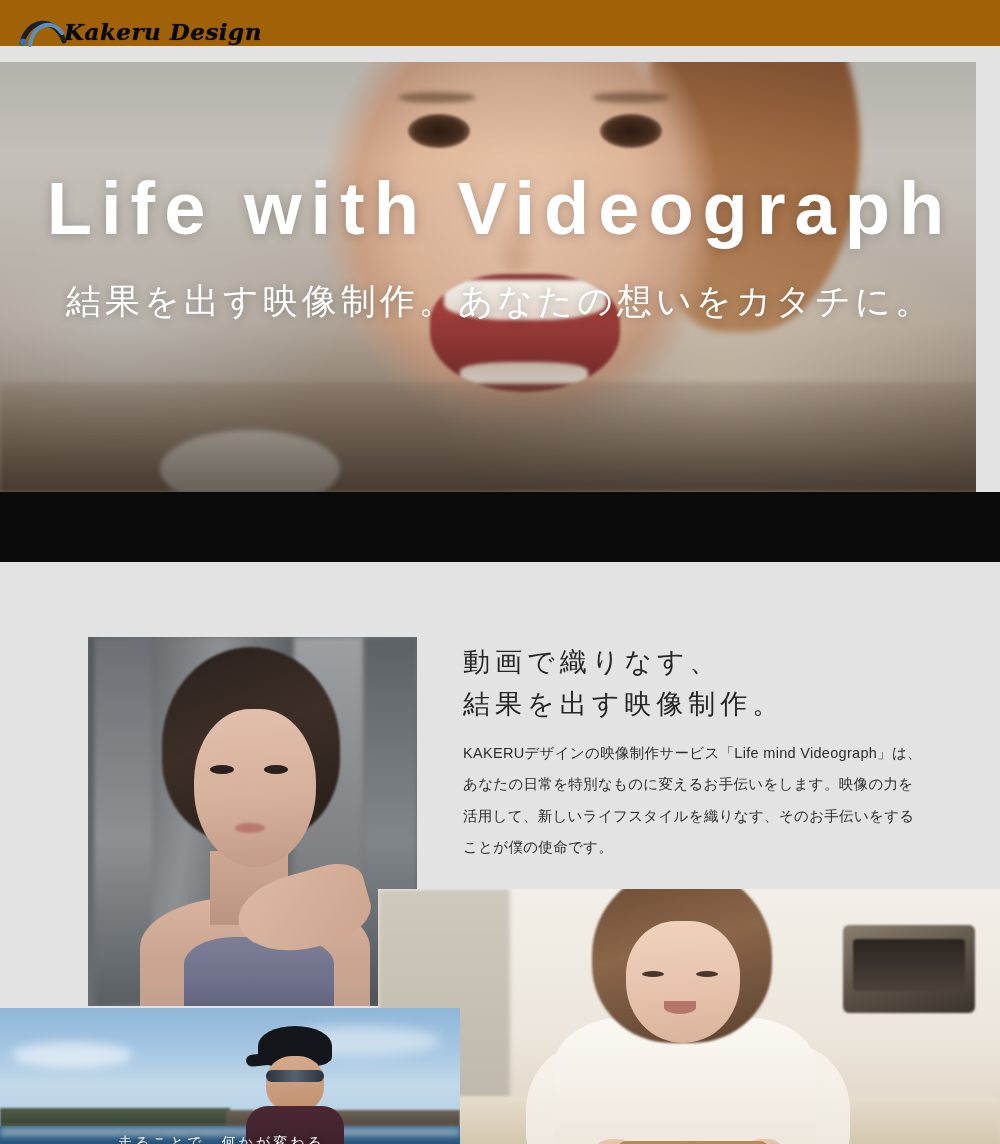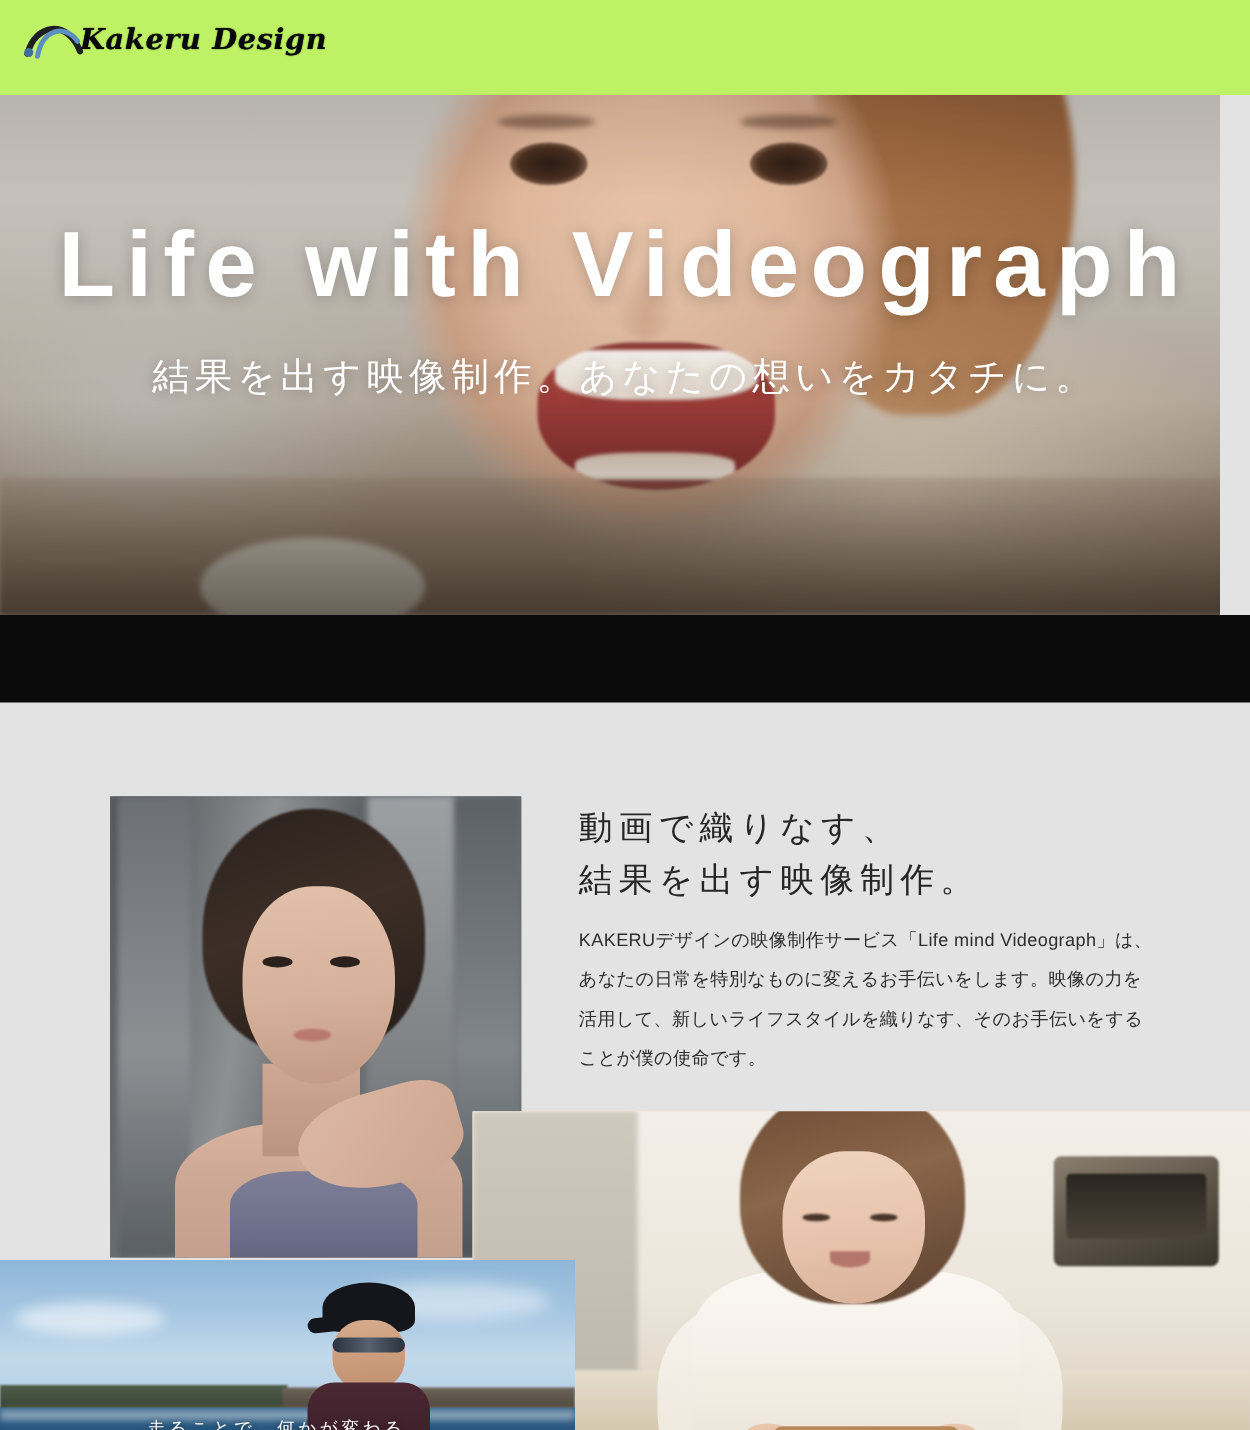--- a/index.html
+++ b/index.html
@@ -7,22 +7,22 @@
   body {
     font-family:"Liberation Sans", sans-serif;
     background:#e3e3e3;
     overflow:hidden;
     position:relative;
   }
 
   
   .nav {
     position:absolute; top:0; left:0;
-    width:1000px; height:76px;
-    background:#bef264;
+    width:1000px; height:46px;
+    background:#a16207;
     z-index:40;
     text-decoration:underline;
   }
   .logo {
     position:absolute; left:18px; top:8px;
     width:220px; height:46px;
     display:flex; align-items:center;
   }
   .logo-mark { position:relative; width:52px; height:40px; flex:none; }
   .logo-mark svg { position:absolute; left:0; top:0; }
@@ -169,21 +169,21 @@
     font-size:74px;
     font-weight:bold;
     letter-spacing:9px;
     line-height:1;
     white-space:nowrap;
     text-shadow:0 1px 12px rgba(0,0,0,.22);
   }
   .hero-sub {
     margin-top:32px;
     color:#ffffff;
-    font-size:30px;
+    font-size:35px;
     font-weight:normal;
     letter-spacing:4px;
     white-space:nowrap;
     text-shadow:0 1px 10px rgba(0,0,0,.28);
   }
 
   
   .black-bar {
     position:absolute; top:492px; left:0;
     width:1000px; height:70px;

